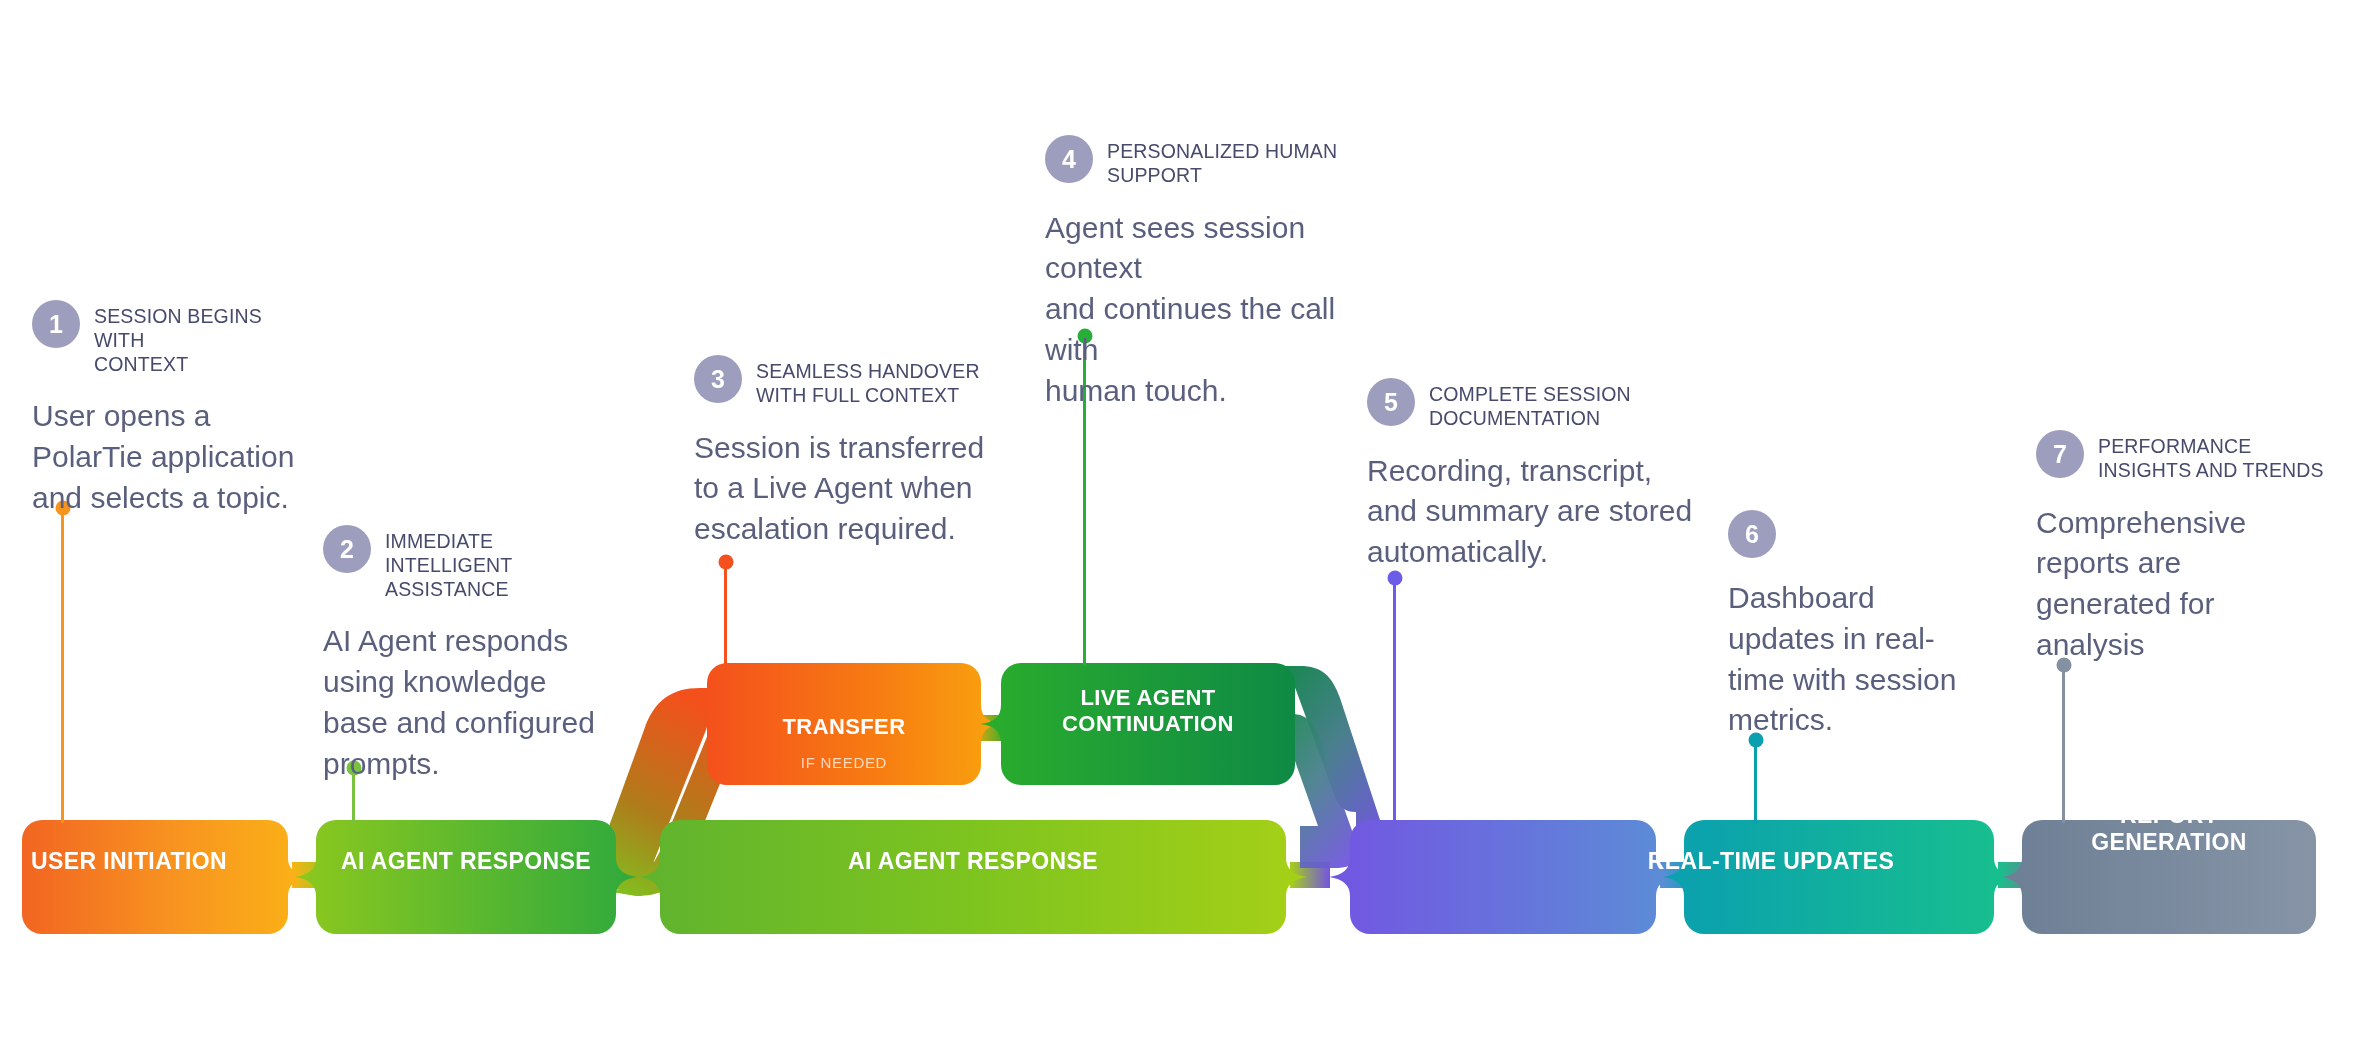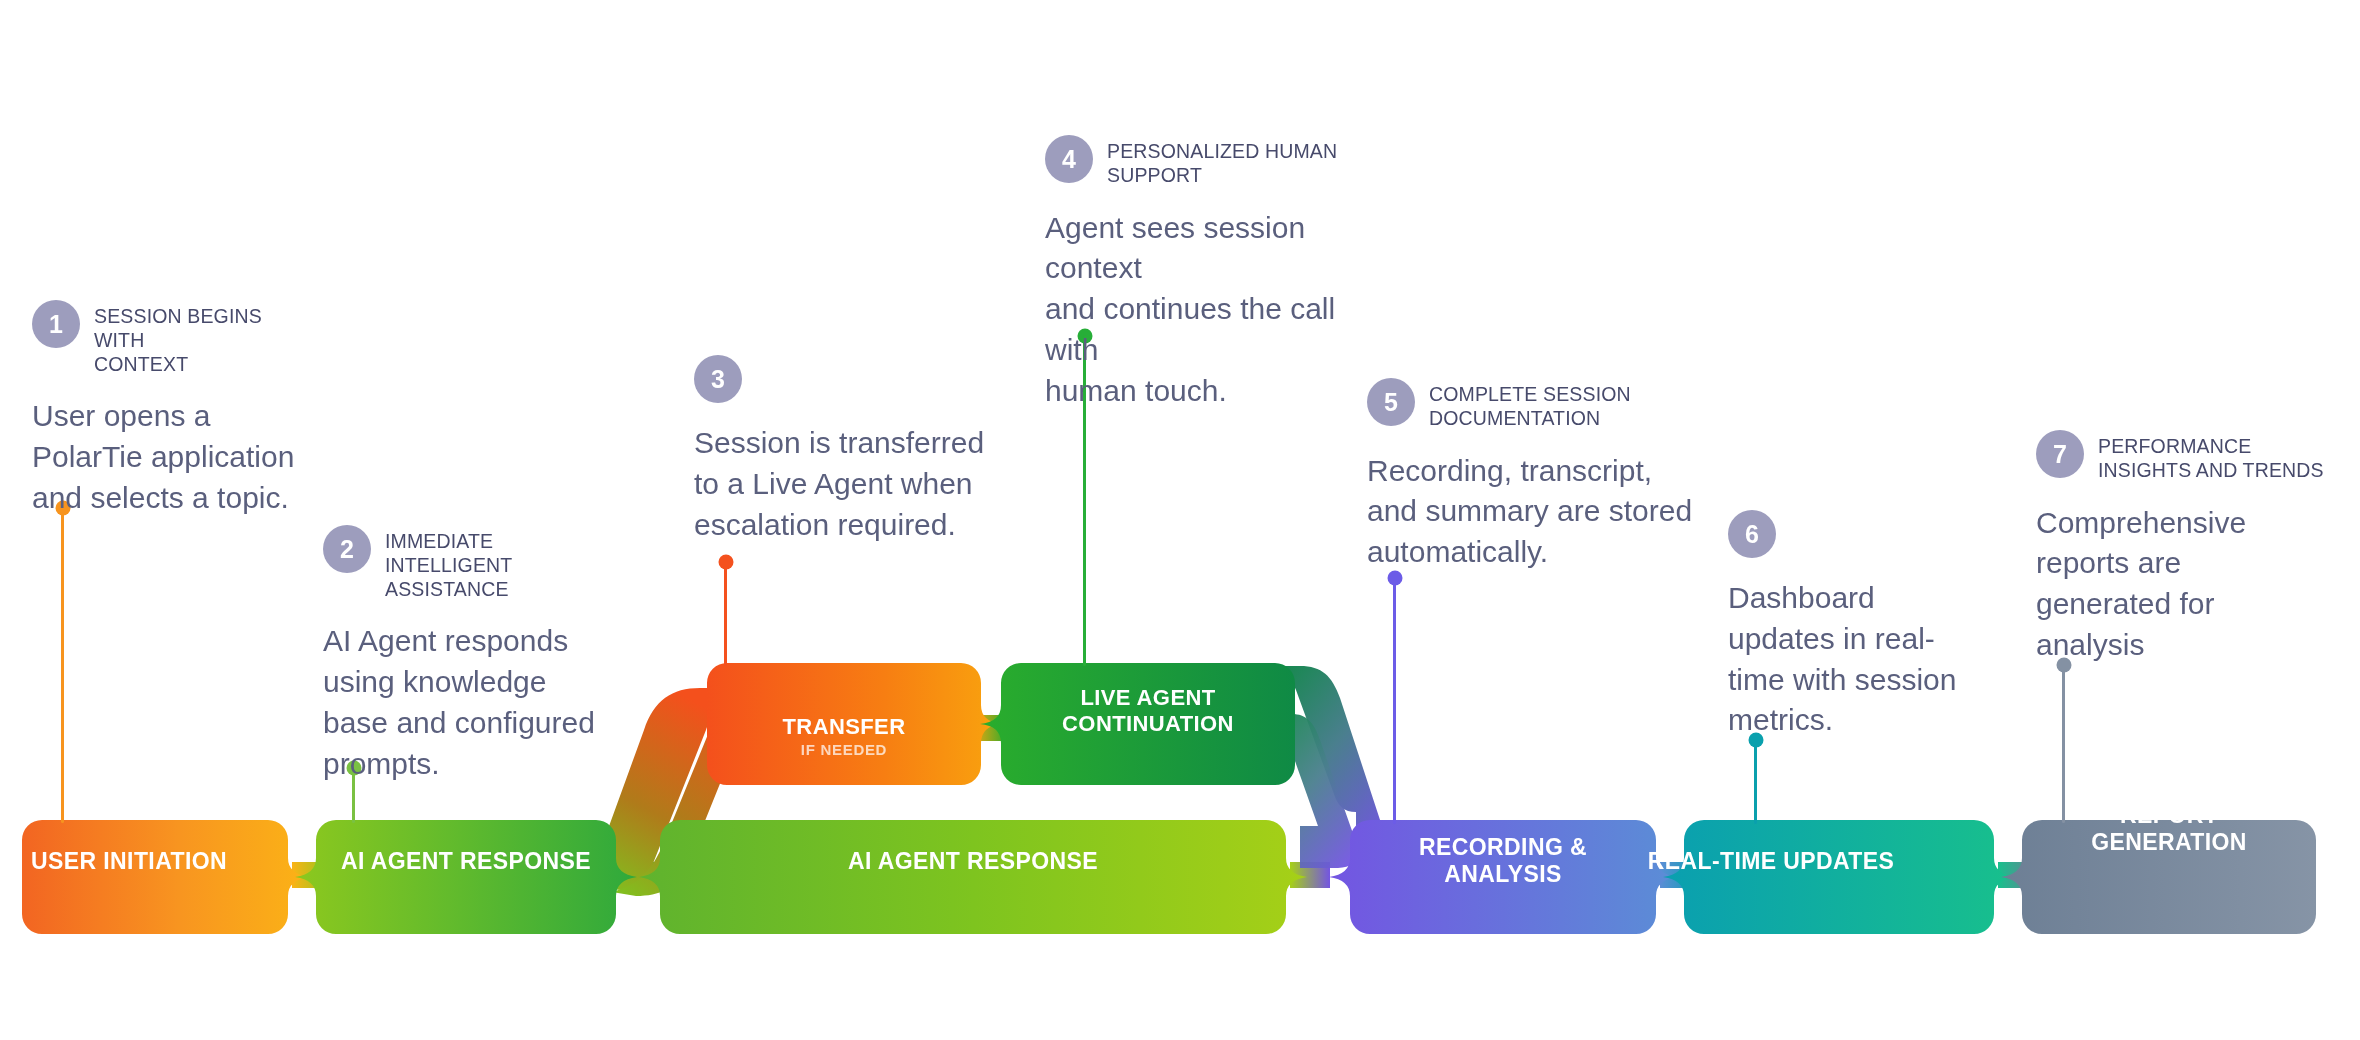--- a/index.html
+++ b/index.html
@@ -95,24 +95,24 @@
   }
   .band-label.main {
     font-size: 23px;
   }
   .band-label.upper {
     font-size: 22px;
   }
   .band-sub {
     display: block;
     font-size: 15px;
-    font-weight: 700;
+    font-weight: 400;
     letter-spacing: 0.7px;
     color: rgba(255,255,255,0.72);
-    margin-top: 1px;
+    margin-top: 14px;
   }
 
   svg.ribbon {
     position: absolute;
     left: 0;
     top: 0;
     width: 2360px;
     height: 1040px;
     overflow: visible;
   }
@@ -366,22 +366,20 @@
              v -18
              a 20 20 0 0 1 20 -20 Z" fill="url(#gGrey)"></path>
   </svg>
 
   <div class="band-label main" style="left:22px; top:848px; width:214px;">USER INITIATION</div>
 
   <div class="band-label main" style="left:316px; top:848px; width:300px;">AI AGENT RESPONSE</div>
 
   <div class="band-label main" style="left:660px; top:848px; width:626px;">AI AGENT RESPONSE</div>
 
-  <div class="band-label main" style="left:1350px; top:834px; width:306px;">RECORDING &amp;
-ANALYSIS</div>
 
   <div class="band-label main" style="left:1616px; top:848px; width:310px;">REAL-TIME UPDATES</div>
 
   <div class="band-label main" style="left:2022px; top:802px; width:294px;">REPORT
 GENERATION</div>
 
   <div class="band-label upper" style="left:707px; top:688px; width:274px;">
     <span>TRANSFER</span>
     <span class="band-sub">IF NEEDED</span>
   </div>
@@ -436,20 +434,22 @@
     </div>
     <div class="callout-body">AI Agent responds
 using knowledge
 base and configured
 prompts.</div>
   </div>
 
   <div class="callout" style="left:694px; top:355px; width:300px;">
     <div class="callout-head">
       <div class="badge">3</div>
+      <div class="callout-title">SEAMLESS HANDOVER
+WITH FULL CONTEXT</div>
     </div>
     <div class="callout-body">Session is transferred
 to a Live Agent when
 escalation required.</div>
   </div>
 
   <div class="callout" style="left:1045px; top:135px; width:350px;">
     <div class="callout-head">
       <div class="badge">4</div>
       <div class="callout-title">PERSONALIZED HUMAN

